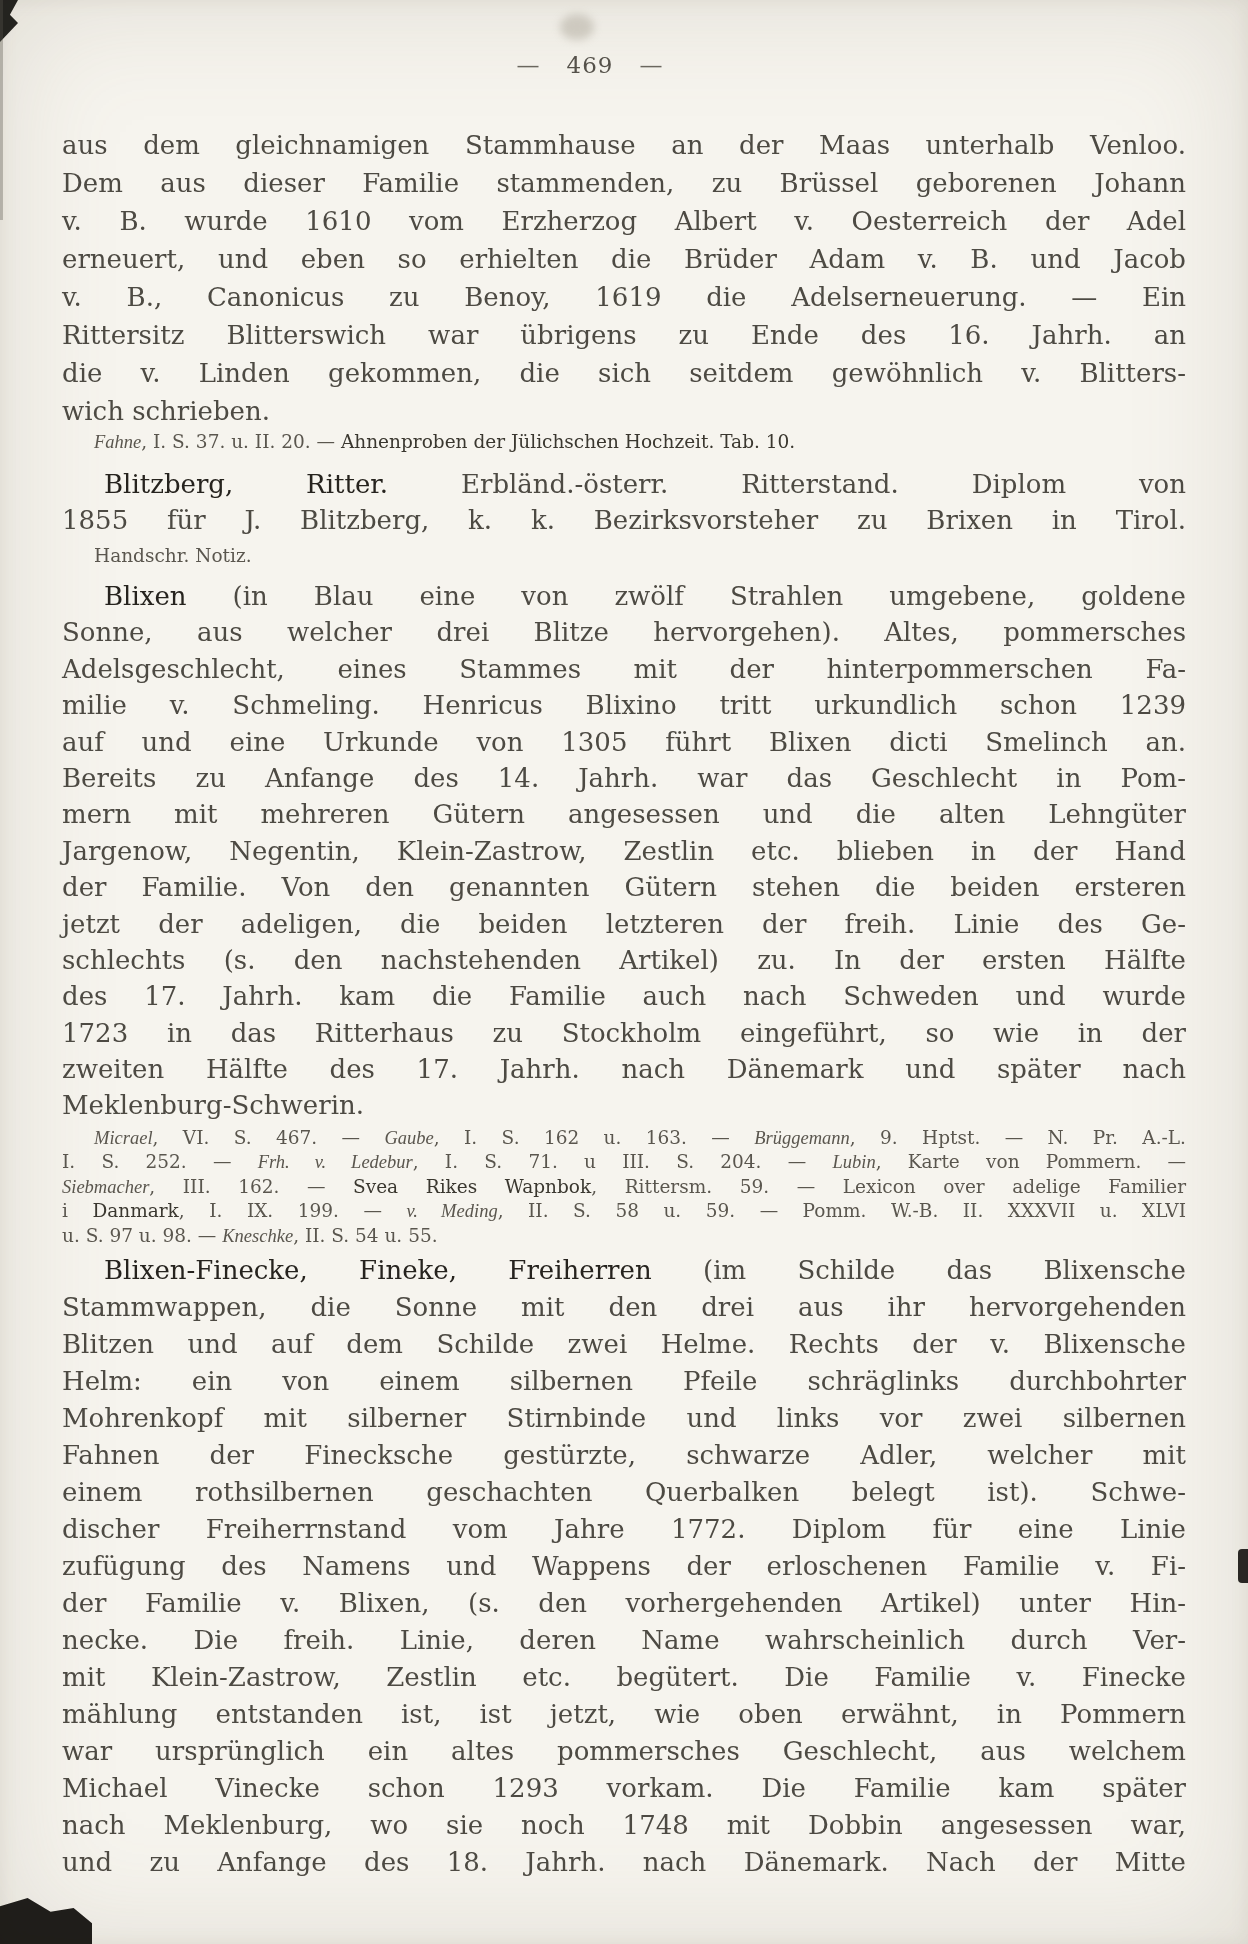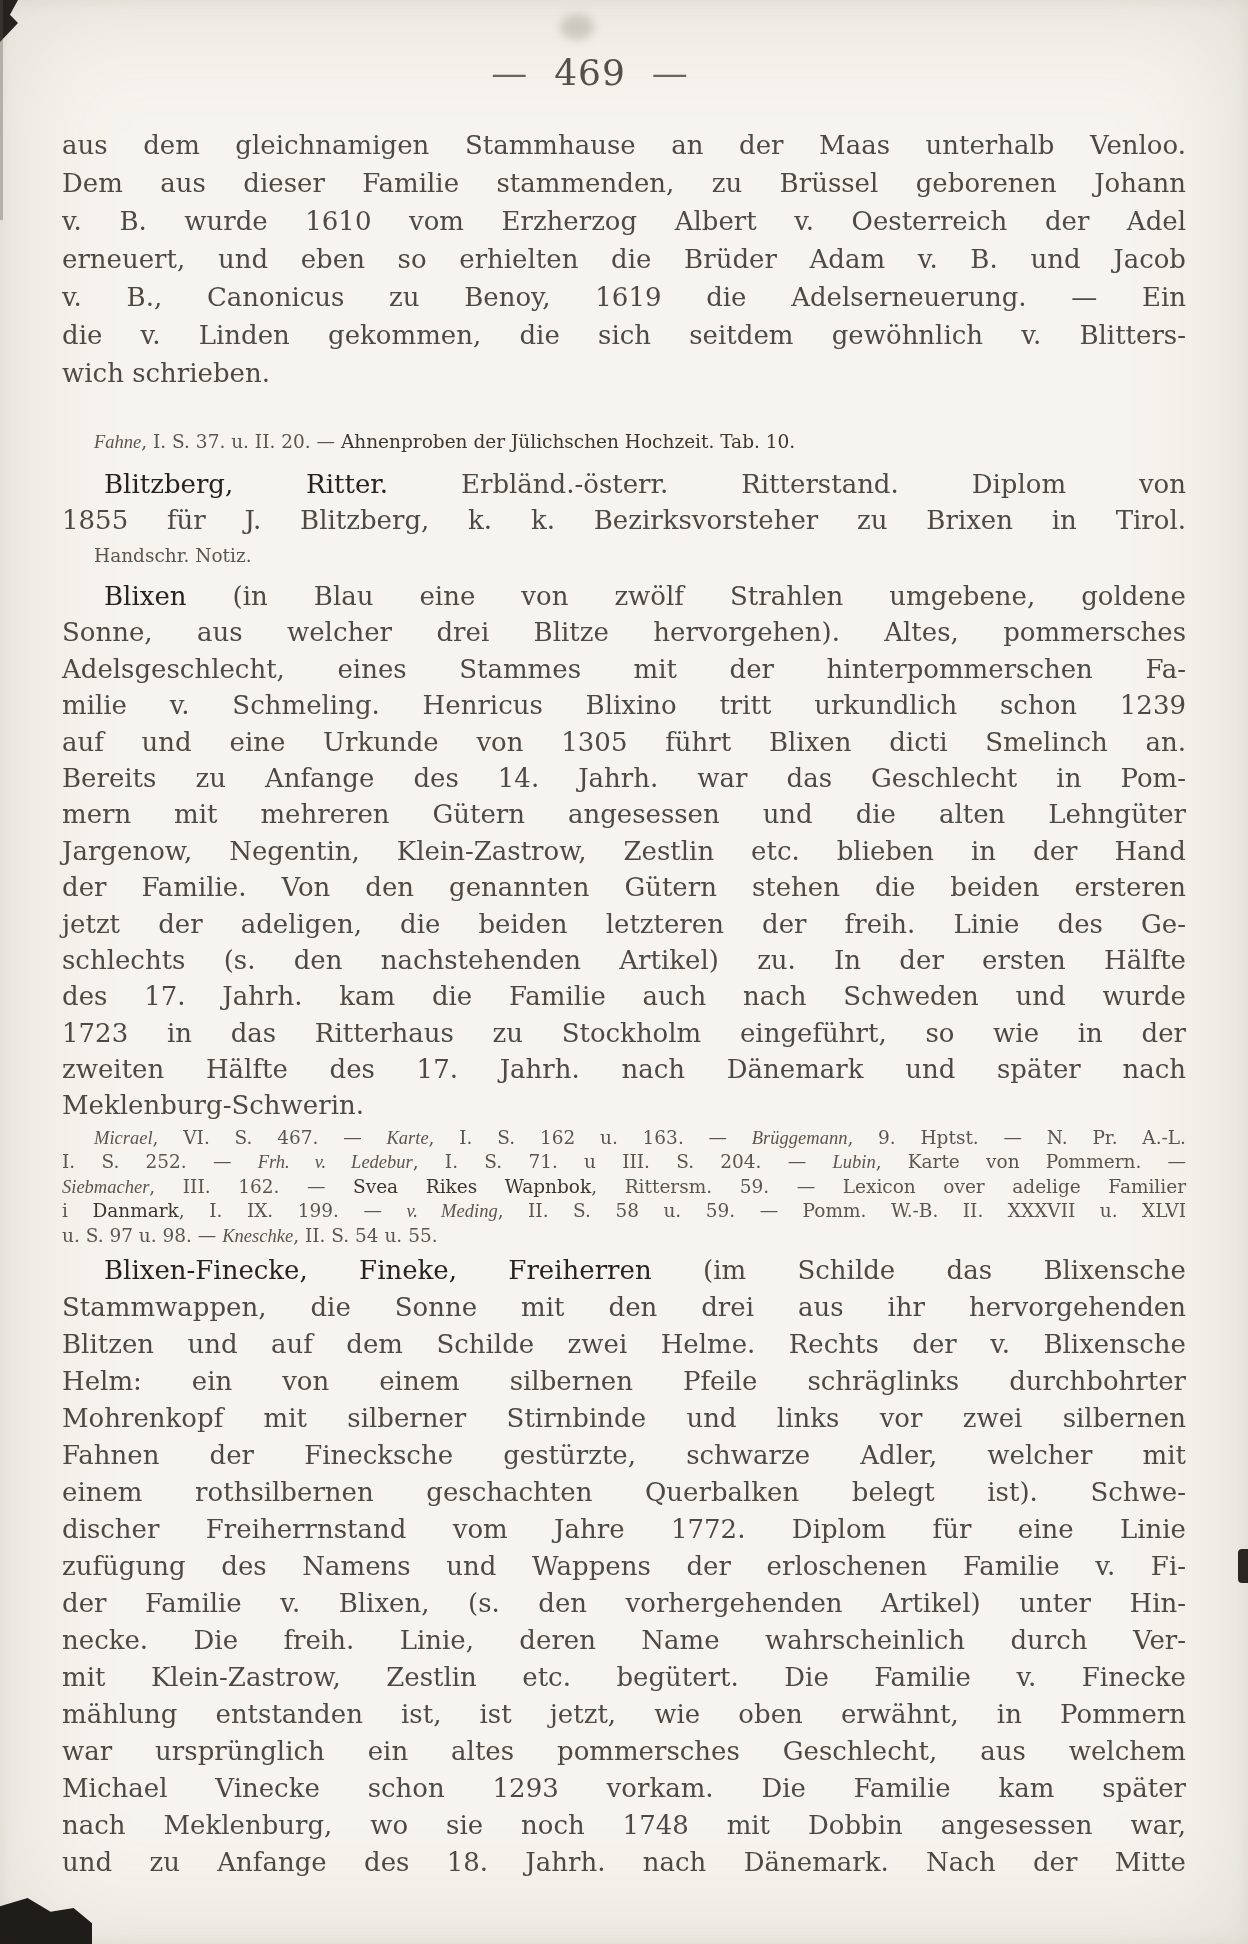--- a/index.html
+++ b/index.html
@@ -10,21 +10,21 @@
     position:relative;overflow:hidden;
   }
   .sheet{
     position:absolute;left:0;top:0;width:1248px;height:1944px;
     background:#f6f4ee;
     box-shadow:inset 0 0 120px rgba(120,110,90,.18), inset 0 0 18px rgba(120,110,90,.10);
   }
   
   .pageno{
     position:absolute;left:62px;top:52px;width:1124px;
-    text-align:center;color:#55514a;font-size:36px;
+    text-align:center;color:#55514a;font-size:23px;
     transform:translateX(-34px);
     letter-spacing:1px;
   }
   .pageno .dash{padding:0 26px;color:#6a665e;}
   
   .textcol{position:absolute;left:62px;top:0;width:1124px;}
   .para{position:absolute;left:0;width:1124px;color:#4d4a43;}
   .para .line{
     text-align:justify;text-align-last:justify;
     white-space:nowrap;
@@ -71,20 +71,21 @@
     <span class="dash">—</span><span>469</span><span class="dash">—</span>
   </div>
 
   <div class="textcol">
       <div class="para body para-0">
         <div class="line"><span>aus dem gleichnamigen Stammhause an der Maas unterhalb Venloo.</span></div>
         <div class="line"><span>Dem aus dieser Familie stammenden, zu Brüssel geborenen Johann</span></div>
         <div class="line"><span>v. B. wurde 1610 vom Erzherzog Albert v. Oesterreich der Adel</span></div>
         <div class="line"><span>erneuert, und eben so erhielten die Brüder Adam v. B. und Jacob</span></div>
         <div class="line"><span>v. B., Canonicus zu Benoy, 1619 die Adelserneuerung. — Ein</span></div>
+        <div class="line"><span>Rittersitz Blitterswich war übrigens zu Ende des 16. Jahrh. an</span></div>
         <div class="line"><span>die v. Linden gekommen, die sich seitdem gewöhnlich v. Blitters-</span></div>
         <div class="line last"><span>wich schrieben.</span></div>
       </div>
       <div class="para cite para-1">
         <div class="line last indent"><span class="i">Fahne</span><span>, I. S. 37. u. II. 20. — </span><span class="b">Ahnenproben der Jülichschen Hochzeit. Tab. 10.</span></div>
       </div>
       <div class="para body para-2">
         <div class="line indent"><span class="b">Blitzberg, Ritter.</span><span> Erbländ.-österr. Ritterstand. Diplom von</span></div>
         <div class="line"><span>1855 für J. Blitzberg, k. k. Bezirksvorsteher zu Brixen in Tirol.</span></div>
       </div>
@@ -102,21 +103,21 @@
         <div class="line"><span>Jargenow, Negentin, Klein-Zastrow, Zestlin etc. blieben in der Hand</span></div>
         <div class="line"><span>der Familie. Von den genannten Gütern stehen die beiden ersteren</span></div>
         <div class="line"><span>jetzt der adeligen, die beiden letzteren der freih. Linie des Ge-</span></div>
         <div class="line"><span>schlechts (s. den nachstehenden Artikel) zu. In der ersten Hälfte</span></div>
         <div class="line"><span>des 17. Jahrh. kam die Familie auch nach Schweden und wurde</span></div>
         <div class="line"><span>1723 in das Ritterhaus zu Stockholm eingeführt, so wie in der</span></div>
         <div class="line"><span>zweiten Hälfte des 17. Jahrh. nach Dänemark und später nach</span></div>
         <div class="line last"><span>Meklenburg-Schwerin.</span></div>
       </div>
       <div class="para cite para-5">
-        <div class="line indent"><span class="i">Micrael</span><span>, VI. S. 467. — </span><span class="i">Karte</span><span>, I. S. 162 u. 163. — </span><span class="i">Brüggemann</span><span>, 9. Hptst. — N. Pr. A.-L.</span></div>
+        <div class="line indent"><span class="i">Micrael</span><span>, VI. S. 467. — </span><span class="i">Gaube</span><span>, I. S. 162 u. 163. — </span><span class="i">Brüggemann</span><span>, 9. Hptst. — N. Pr. A.-L.</span></div>
         <div class="line"><span>I. S. 252. — </span><span class="i">Frh. v. Ledebur</span><span>, I. S. 71. u III. S. 204. — </span><span class="i">Lubin</span><span>, Karte von Pommern. —</span></div>
         <div class="line"><span class="i">Siebmacher</span><span>, III. 162. — </span><span class="b">Svea Rikes Wapnbok</span><span>, Rittersm. 59. — Lexicon over adelige Familier</span></div>
         <div class="line"><span>i </span><span class="b">Danmark</span><span>, I. IX. 199. — </span><span class="i">v. Meding</span><span>, II. S. 58 u. 59. — Pomm. W.-B. II. XXXVII u. XLVI</span></div>
         <div class="line last"><span>u. S. 97 u. 98. — </span><span class="i">Kneschke</span><span>, II. S. 54 u. 55.</span></div>
       </div>
       <div class="para body para-6">
         <div class="line indent"><span class="b">Blixen-Finecke, Fineke, Freiherren</span><span> (im Schilde das Blixensche</span></div>
         <div class="line"><span>Stammwappen, die Sonne mit den drei aus ihr hervorgehenden</span></div>
         <div class="line"><span>Blitzen und auf dem Schilde zwei Helme. Rechts der v. Blixensche</span></div>
         <div class="line"><span>Helm: ein von einem silbernen Pfeile schräglinks durchbohrter</span></div>

